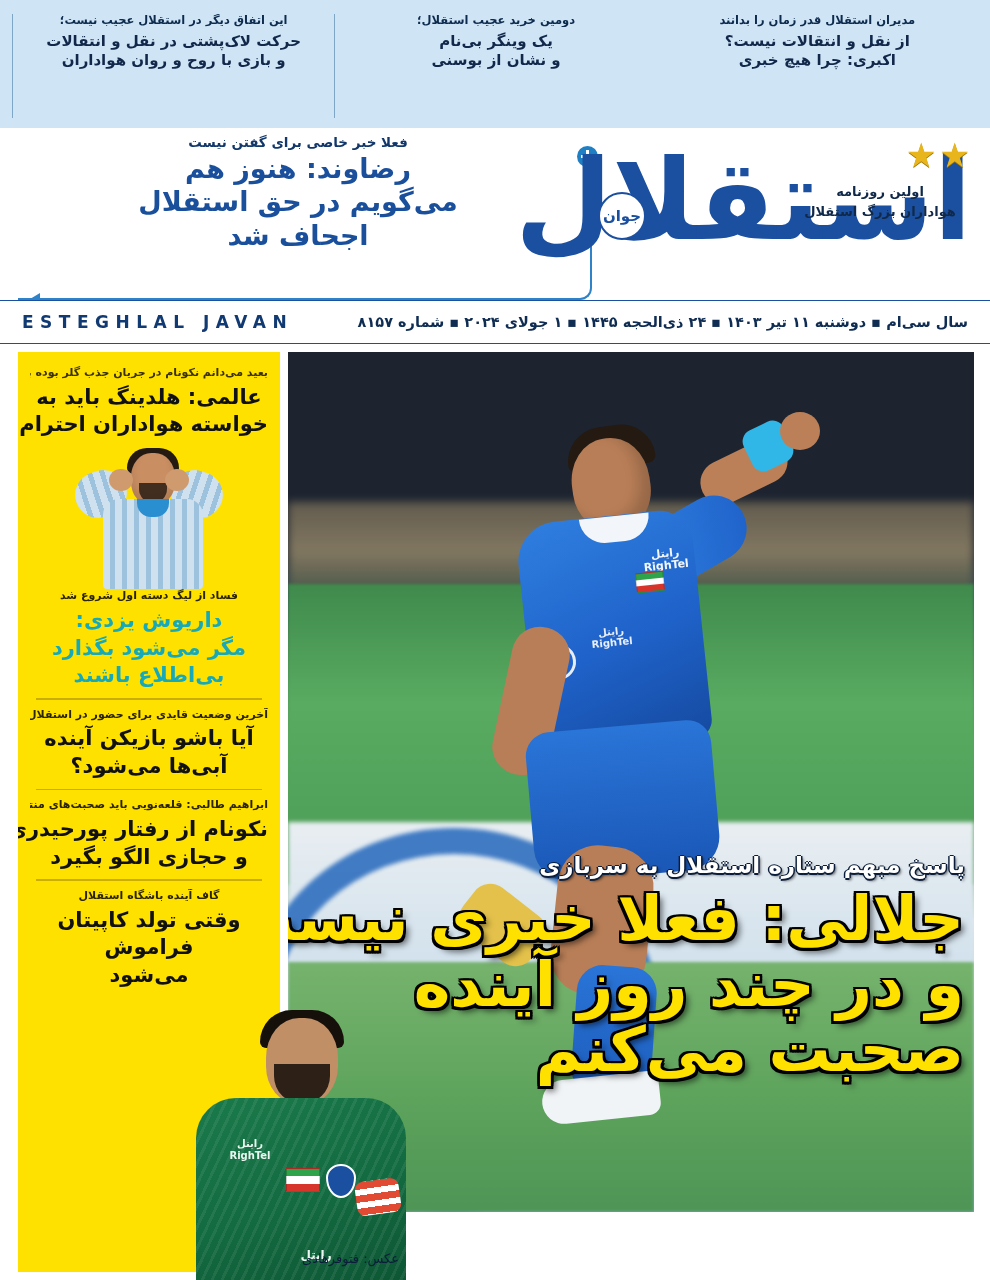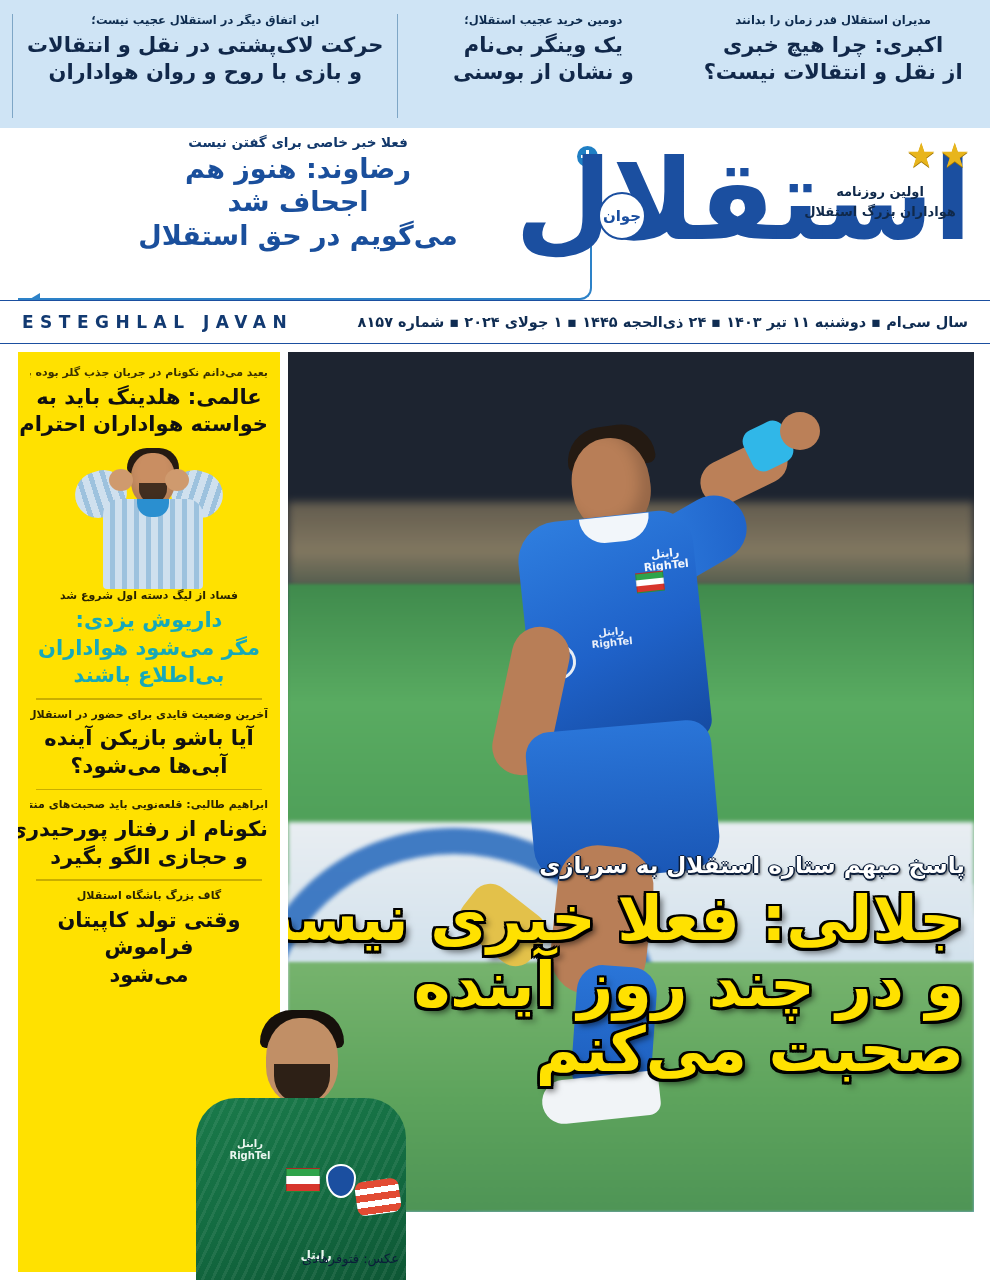--- a/index.html
+++ b/index.html
@@ -25,21 +25,21 @@
     text-align:center;
   }
   .teaser + .teaser{border-left:none;}
   .teaser.div-left{border-left:1.5px solid #7ea6c6;}
   .teaser-kicker{
     font-size:11.5px;color:#0d2b4e;font-weight:700;
     letter-spacing:-0.3px;margin-bottom:5px;line-height:1.1;
     white-space:nowrap;overflow:hidden;
   }
   .teaser-title{
-    font-size:21px;line-height:1.28;color:#11284a;font-weight:900;
+    font-size:15px;line-height:1.28;color:#11284a;font-weight:900;
     letter-spacing:-0.5px;
   }
   .teaser-title span{display:block;white-space:nowrap;}
 
   
   .masthead{
     position:absolute;left:0;top:128px;width:990px;height:172px;
     background:#ffffff;
   }
   .lead-teaser{
@@ -399,22 +399,22 @@
 </head>
 <body>
 
 <div class="page">
 
   <div class="teaser-band">
 
     <div class="teaser">
       <div class="teaser-kicker">مدیران استقلال قدر زمان را بدانند</div>
       <div class="teaser-title">
+        <span>از نقل و انتقالات نیست؟</span>
         <span>اکبری: چرا هیچ خبری</span>
-        <span>از نقل و انتقالات نیست؟</span>
       </div>
     </div>
 
     <div class="teaser div-left">
       <div class="teaser-kicker">دومین خرید عجیب استقلال؛</div>
       <div class="teaser-title">
         <span>یک وینگر بی‌نام</span>
         <span>و نشان از بوسنی</span>
       </div>
     </div>
@@ -434,22 +434,22 @@
     <div class="bracket-wrap">
       <div class="arrow-left"></div>
     </div>
 
     <div class="plus-badge"></div>
 
     <div class="lead-teaser">
       <div class="lead-kicker">فعلا خبر خاصی برای گفتن نیست</div>
       <div class="lead-title">
         <span>رضاوند: هنوز هم</span>
+        <span>می‌گویم در حق استقلال</span>
         <span>اجحاف شد</span>
-        <span>می‌گویم در حق استقلال</span>
       </div>
     </div>
 
     <div class="logo-block">
       <div class="logo-word">استقلال</div>
       <div class="logo-javan">جوان</div>
       <div class="logo-stars">
         <span class="star">★</span>
         <span class="star">★</span>
       </div>
@@ -489,21 +489,21 @@
           <div class="p1-collar"></div>
           <div class="p1-handL"></div>
           <div class="p1-handR"></div>
         </div>
       </div>
 
       <div class="sb-item">
         <div class="sb-kicker dark">فساد از لیگ دسته اول شروع شد</div>
         <div class="sb-title teal">
           <span>داریوش یزدی:</span>
-          <span>مگر می‌شود هواداران</span>
+          <span>مگر می‌شود بگذارد</span>
           <span>بی‌اطلاع باشند</span>
         </div>
       </div>
 
       <div class="sb-rule"></div>
 
       <div class="sb-item">
         <div class="sb-kicker dark">آخرین وضعیت قایدی برای حضور در استقلال</div>
         <div class="sb-title">
           <span>آیا باشو بازیکن آینده</span>
@@ -517,21 +517,21 @@
         <div class="sb-kicker dark">ابراهیم طالبی: قلعه‌نویی باید صحبت‌های منتقدانش را بشنود</div>
         <div class="sb-title">
           <span>نکونام از رفتار پورحیدری</span>
           <span>و حجازی الگو بگیرد</span>
         </div>
       </div>
 
       <div class="sb-rule"></div>
 
       <div class="sb-item">
-        <div class="sb-kicker dark">گاف بزرگ باشگاه استقلال</div>
+        <div class="sb-kicker dark">گاف آینده باشگاه استقلال</div>
         <div class="sb-title">
           <span>وقتی تولد کاپیتان</span>
           <span>فراموش</span>
           <span>می‌شود</span>
         </div>
       </div>
 
     </div>
 
     <div class="main">

